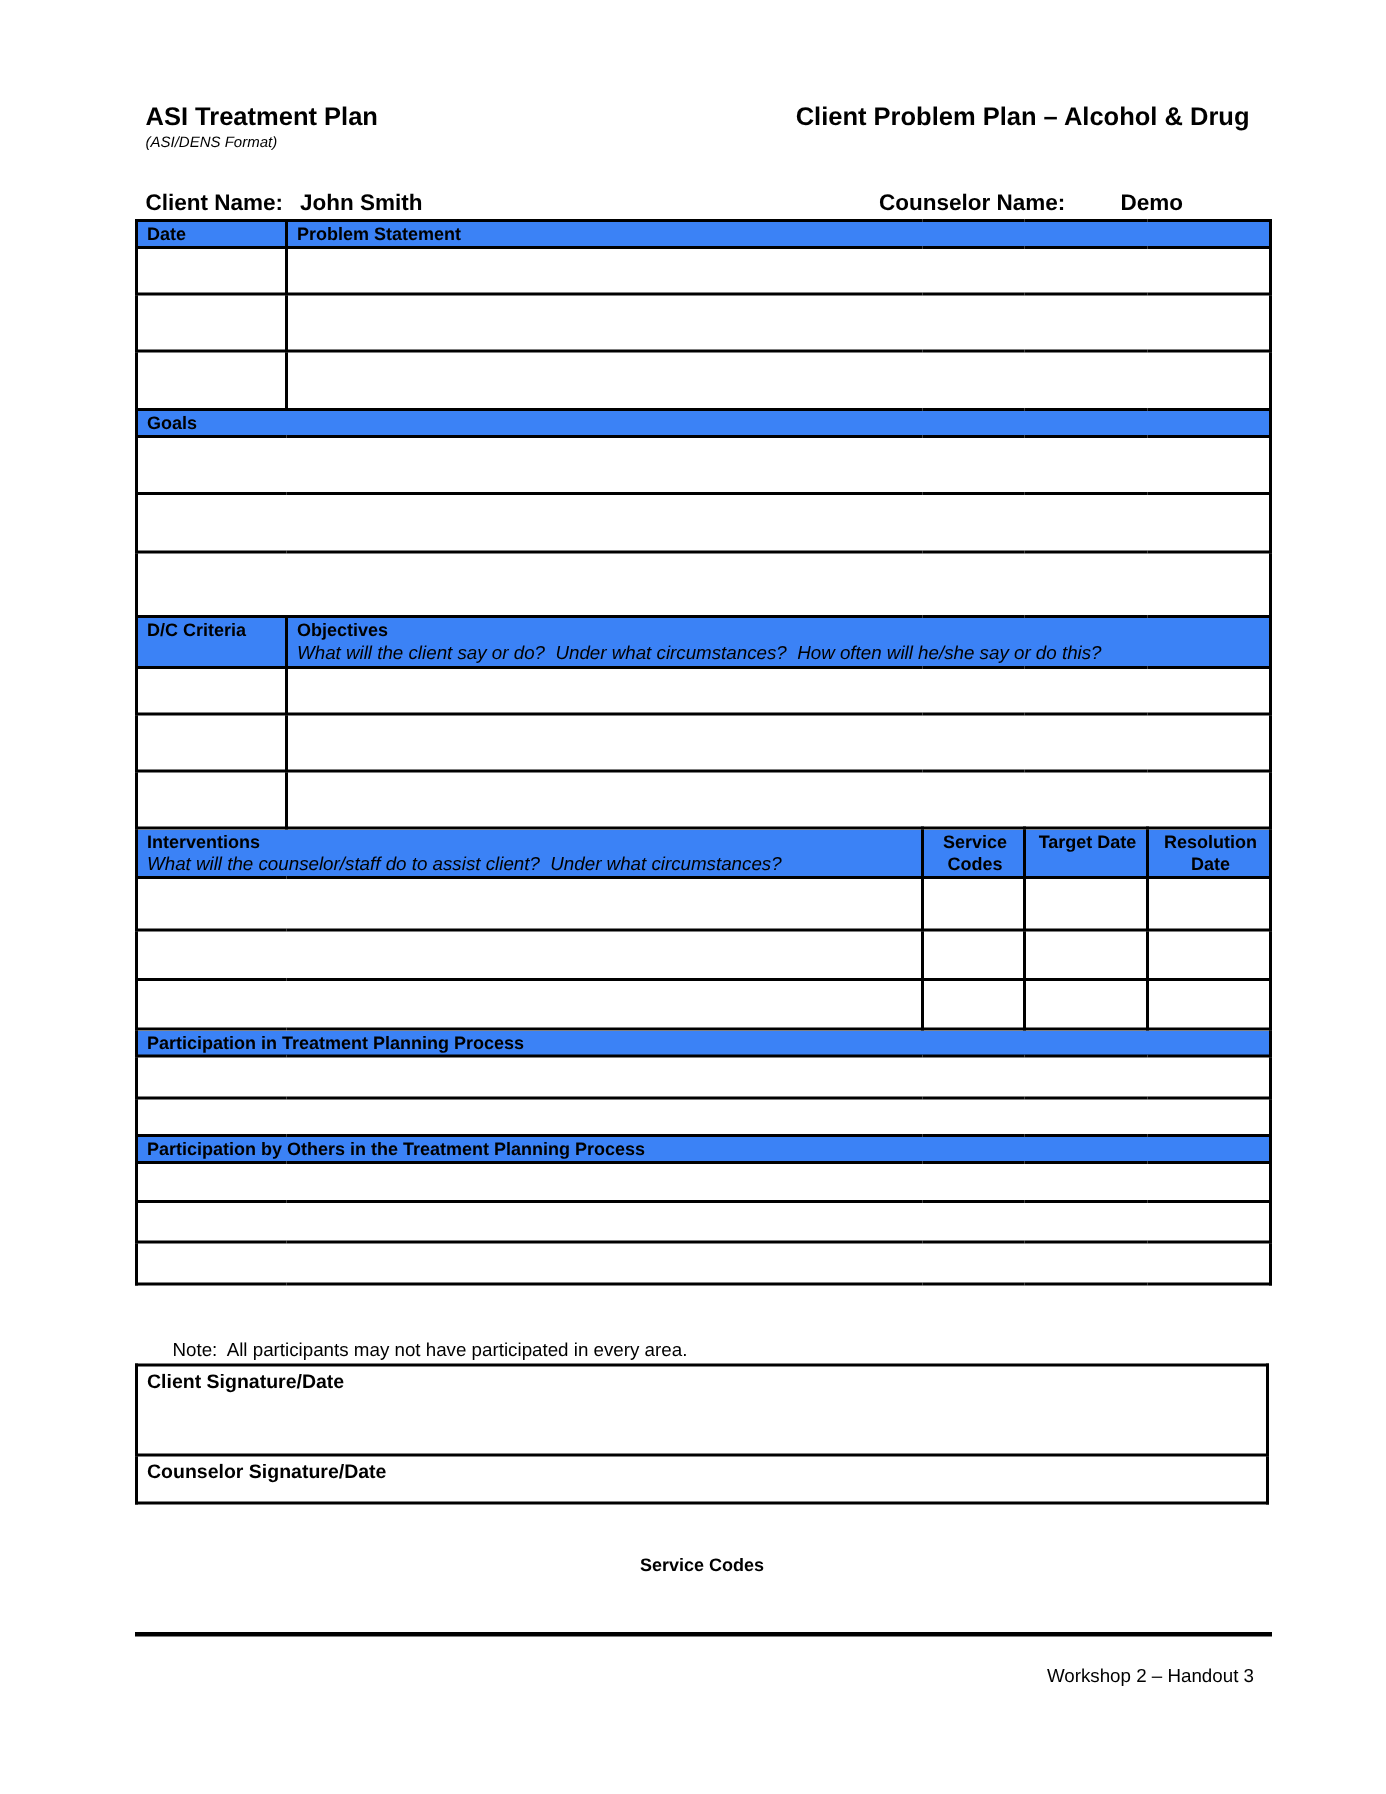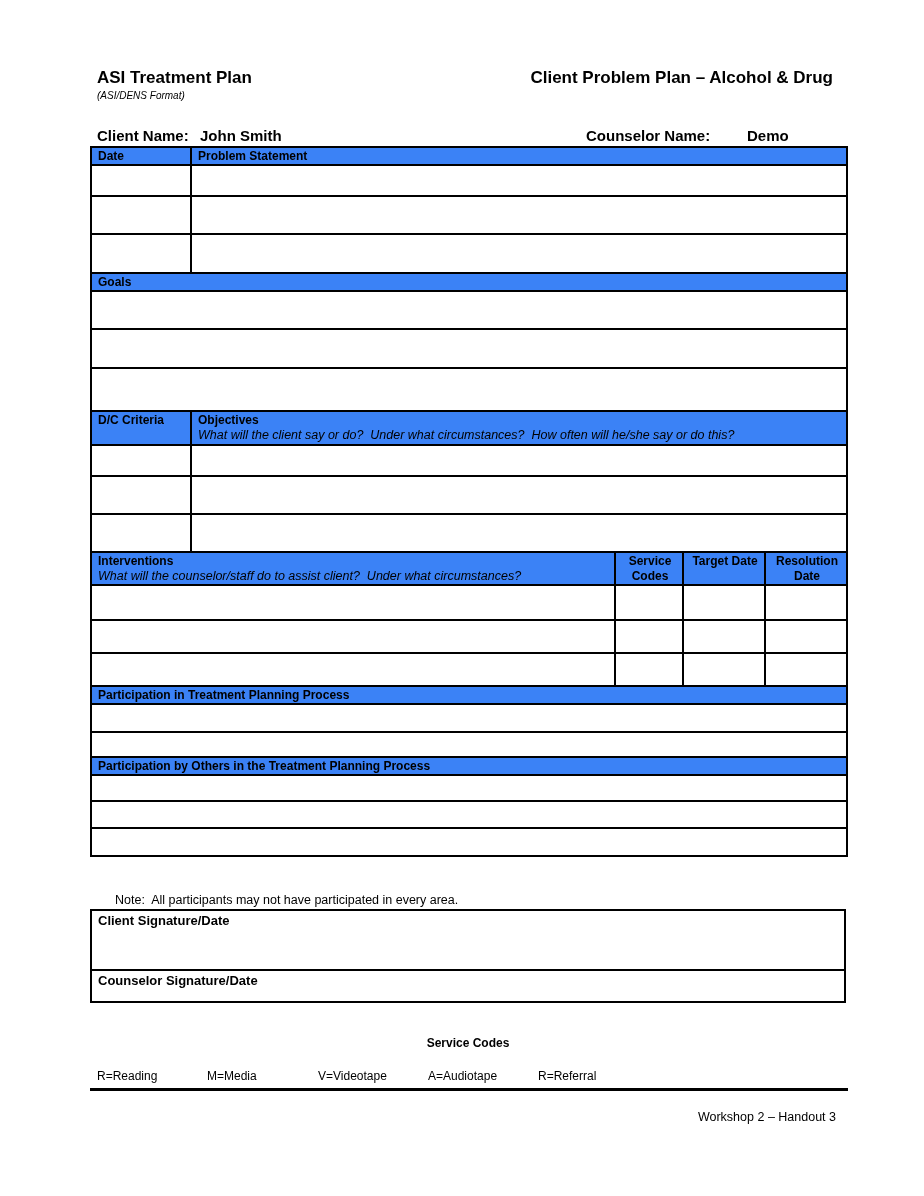--- a/index.html
+++ b/index.html
@@ -188,25 +188,18 @@
         <tr style="height:60px">
       <td>Client Signature/Date</td>
     </tr>
     <tr style="height:32px">
       <td>Counselor Signature/Date</td>
     </tr>
   </tbody>
     </table>
 
   <div class="abs legend-title">Service Codes</div>
-  <div class="abs legend-row lr2">
-    <span class="c0">R=Reading</span>
-    <span class="c1">M=Media</span>
-    <span class="c2">V=Videotape</span>
-    <span class="c3">A=Audiotape</span>
-    <span class="c4">R=Referral</span>
-  </div>
 
   <div class="abs rule"></div>
 
   <div class="abs footer-right">Workshop 2 – Handout 3</div>
 
 </div>
 
 </body></html>

